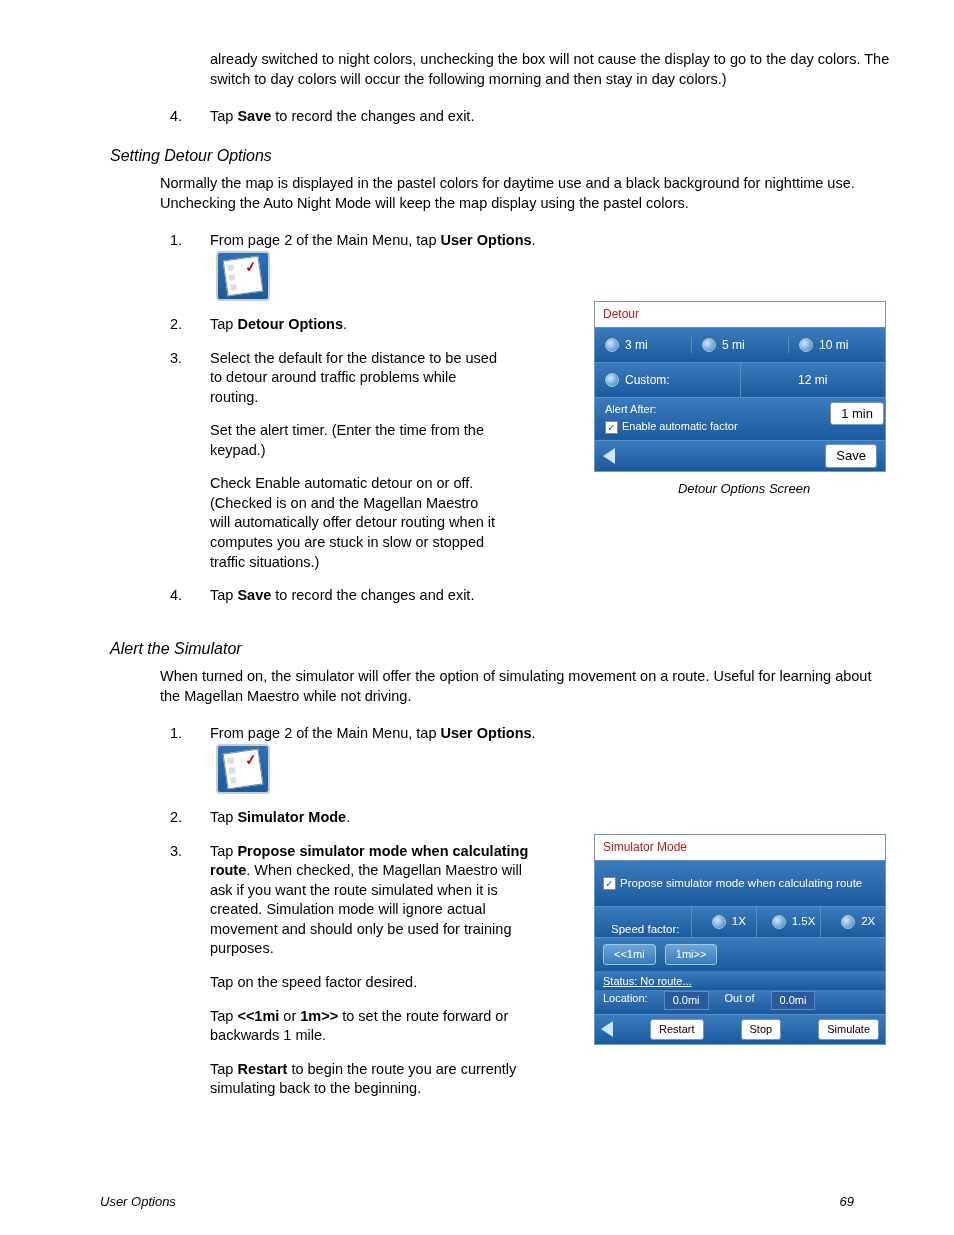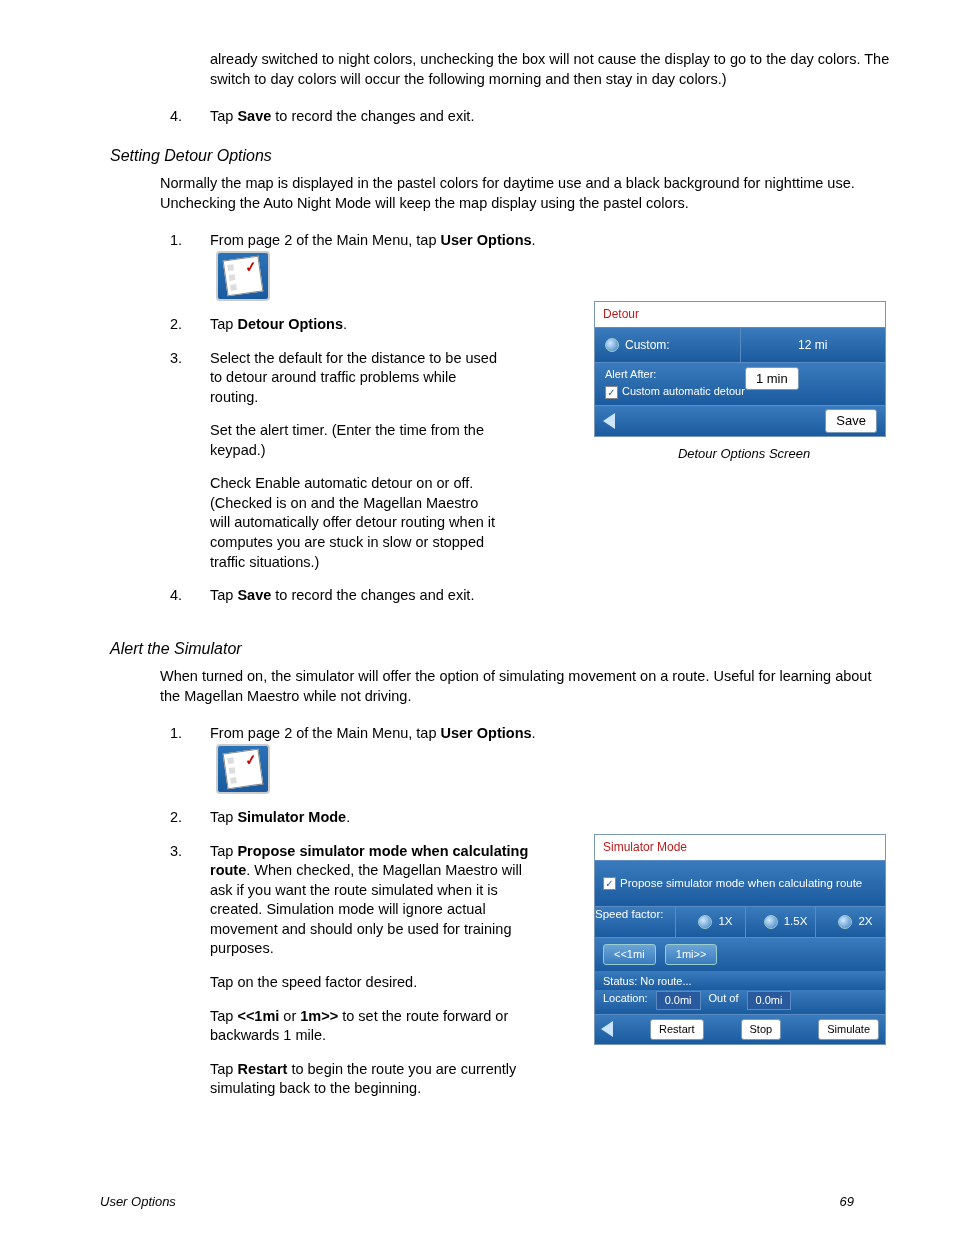--- a/index.html
+++ b/index.html
@@ -78,22 +78,22 @@
     background: radial-gradient(circle at 35% 35%, #cfe8ff, #3a7bbd);
     border:1px solid #9cc; margin:0 6px 0 10px;
     flex-shrink:0;
   }
   .detour-row1 .cell { flex:1; display:flex; align-items:center; border-right:1px solid #5a8bc2;}
   .detour-row1 .cell:last-child{border-right:none;}
   .detour-row2 .cell1{width:50%;display:flex;align-items:center;}
   .detour-row2 .cell2{width:50%;text-align:center;border-left:1px solid #5a8bc2;height:100%;display:flex;align-items:center;justify-content:center;}
   .alert-row {
     background: linear-gradient(#3a7bbd,#1a5a9e);
-    padding:4px 10px 6px 10px; font-size:11px;
-    display:flex; align-items:flex-start;
+    padding:4px 1px 6px 10px; font-size:11px;
+    display:flex; justify-content:space-between; align-items:flex-start;
     border-top:1px solid #5a8bc2;
   }
   .white-btn {
     background:#fff;color:#000;border:1px solid #7a97b5;
     border-radius:3px;padding:2px 10px;font-size:13px;
   }
   .back-row{
     background: linear-gradient(#3a7bbd,#1a5a9e);
     display:flex;justify-content:space-between;align-items:center;
     padding:3px 8px;border-top:1px solid #5a8bc2;
@@ -111,42 +111,42 @@
   
   .sim-shot{
     width:290px;border:1px solid #7a97b5;font-size:11.5px;color:#fff;background:#fff;
   }
   .sim-propose{
     background:linear-gradient(#3a7bbd,#1a5a9e);
     padding:15px 8px;border-top:1px solid #5a8bc2;
   }
   .sim-speed{
     background:linear-gradient(#3a7bbd,#1a5a9e);
-    display:flex;align-items:flex-start;height:30px;
-    border-top:1px solid #5a8bc2;padding-left:0;
+    display:flex;align-items:flex-end;height:30px;
+    border-top:1px solid #5a8bc2;padding-left:16px;
   }
   .sim-speed .lab{width:80px;}
   .sim-speed .opt{flex:1;display:flex;align-items:center;justify-content:center;border-left:1px solid #5a8bc2;height:100%;}
   .sim-step{
     background:linear-gradient(#3a7bbd,#1a5a9e);
     padding:6px 8px;border-top:1px solid #5a8bc2;
   }
   .step-btn{
     background:linear-gradient(#6aa5d8,#3a7bbd);
     border:1px solid #9cc;border-radius:3px;
     padding:2px 10px;color:#fff;font-size:11px;margin-right:6px;
     display:inline-block;
   }
   .sim-status{
     background:linear-gradient(#3a7bbd,#1a5a9e);
-    padding:3px 8px 1px 8px;font-size:11px;
+    padding:3px 8px 1px 8px;font-size:11px;text-decoration:underline;
   }
   .sim-loc{
     background:linear-gradient(#3a7bbd,#1a5a9e);
-    padding:1px 8px 4px 8px;font-size:11px;display:flex;gap:8px;
+    padding:1px 8px 4px 8px;font-size:11px;display:flex;gap:16px;
   }
   .loc-box{background:#2a5a9e;border:1px solid #5a8bc2;padding:1px 8px;}
   .sim-bottom{
     background:linear-gradient(#3a7bbd,#1a5a9e);
     display:flex;align-items:center;justify-content:space-between;
     padding:4px 6px;border-top:1px solid #5a8bc2;
   }
   .sim-bottom .white-btn{font-size:11px;padding:2px 8px;}
 </style>
 </head>
@@ -198,32 +198,46 @@
         <span class="num">4.</span>
         <span class="text">
           <span>Tap </span><b>Save</b><span> to record the changes and exit.</span>
         </span>
       </li>
     </ol>
   </div>
   <div class="right" style="padding-top:70px;">
     <div class="detour-shot">
       <div class="shot-title">Detour</div>
+      <div class="detour-row1">
+        <div class="cell">
+            <span class="radio-dot"></span>
+            <span>3 mi</span>
+          </div>
+        <div class="cell">
+            <span class="radio-dot"></span>
+            <span>5 mi</span>
+          </div>
+        <div class="cell">
+            <span class="radio-dot"></span>
+            <span>10 mi</span>
+          </div>
+      </div>
       <div class="detour-row2">
         <div class="cell1">
             <span class="radio-dot"></span>
             <span>Custom:</span>
           </div>
         <div class="cell2">12 mi</div>
       </div>
       <div class="alert-row">
         <div>
           <div>Alert After:</div>
           <div style="margin-top:3px;">
-            <span class="chk">✓</span><span>Custom automatic detour</span>
+            <span class="chk">✓</span><span>Enable automatic factor</span>
           </div>
         </div>
         <span class="white-btn">1 min</span>
       </div>
       <div class="back-row">
         <div class="back-arrow"></div>
         <span class="white-btn">Save</span>
       </div>
     </div>
     <div class="caption">Detour Options Screen</div>

